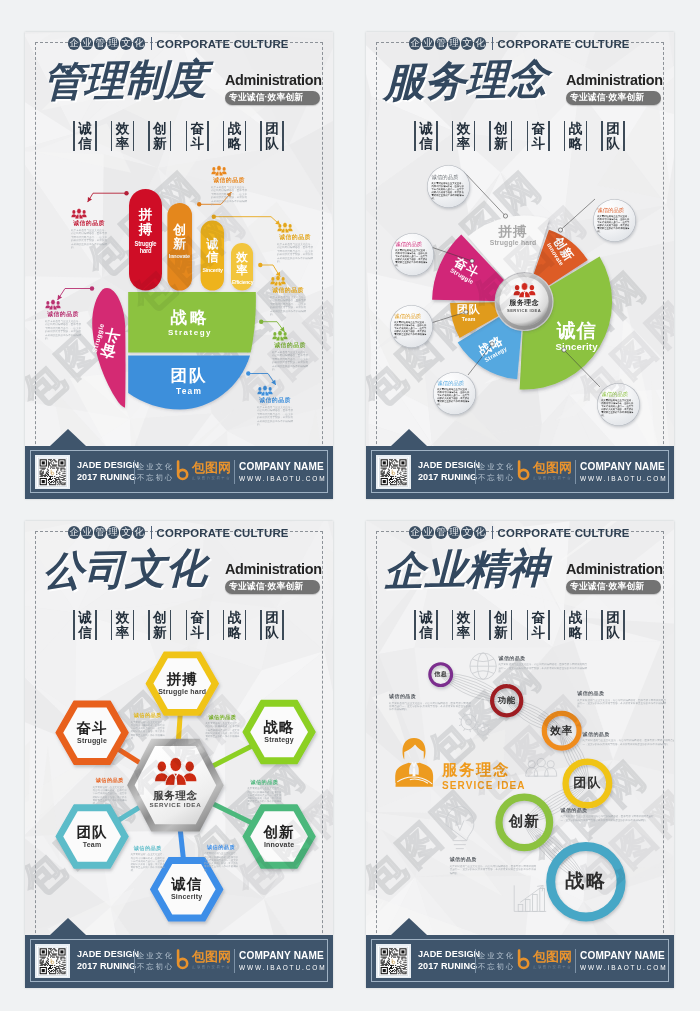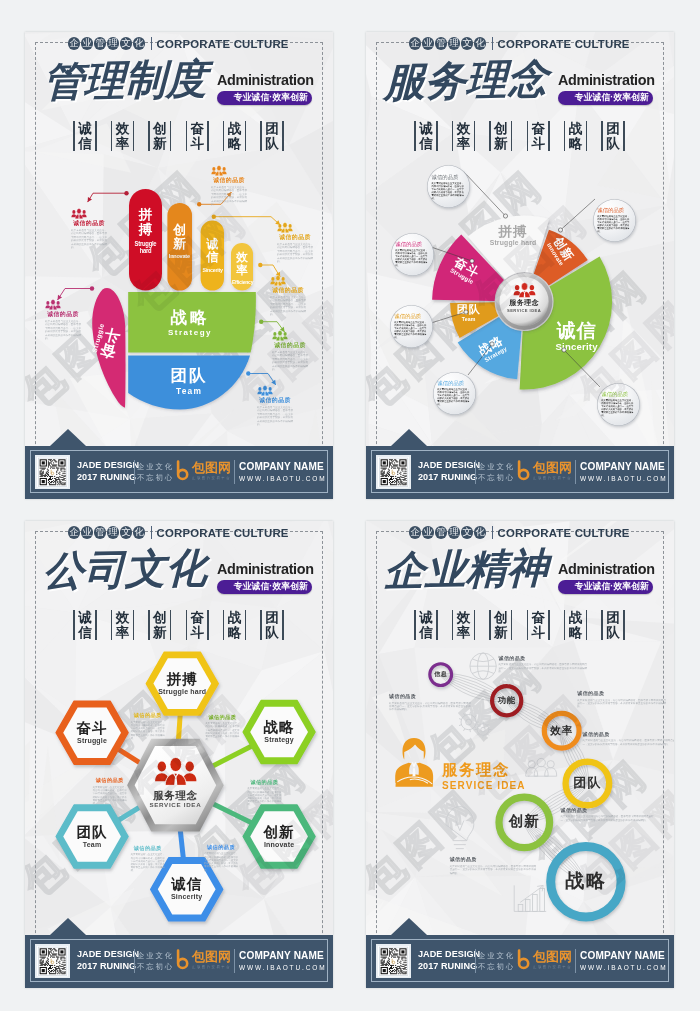--- a/index.html
+++ b/index.html
@@ -28,24 +28,24 @@
            letter-spacing:0; overflow:hidden;}
   .hdrbar { width:1.2px; flex:0 0 1.2px; height:12.5px; background:#50627a; margin:0 4.5px 0 5px; }
   .hdrtxt { font-size:11.4px; font-weight:bold; letter-spacing:0.2px; color:#2d3e50;
             font-family:"Liberation Sans",sans-serif; white-space:nowrap; }
   
   .bigtitle { position:absolute; left:18px; top:27px; font-size:41px; color:#33485f;
               font-family:"Liberation Sans", sans-serif; font-weight:900; font-style:italic;
               letter-spacing:0px; white-space:nowrap; line-height:46px;
               transform:skewX(-2deg) rotate(-1.2deg); transform-origin:left center;
               text-shadow: 1.7px 1.7px 0 rgba(255,255,255,0.92); }
-  .admin { position:absolute; left:192px; top:41px; width:95px; text-align:right; }
+  .admin { position:absolute; left:200px; top:41px; width:95px; text-align:left; }
   .admin .en { font-size:14.4px; font-weight:bold; color:#242424; letter-spacing:-0.35px;
                white-space:nowrap; line-height:14px; font-family:"Liberation Sans",sans-serif;}
-  .admin .pill { margin-top:3.5px; background:#4c1d95; color:#fff; border-radius:8px;
+  .admin .pill { margin-top:3.5px; background:#737373; color:#fff; border-radius:8px;
                  font-size:8.8px; padding:2.8px 4px 3.4px; letter-spacing:0.1px; line-height:8.8px;
                  font-family:"Liberation Sans", sans-serif; font-weight:bold; white-space:nowrap;
                  box-shadow:0 1px 1.2px rgba(0,0,0,0.20);}
   
   .sixrow { position:absolute; left:48.4px; width:210.3px; top:88px; height:31px;
             display:flex; align-items:center; justify-content:space-between; }
   .sixcell { display:flex; align-items:center; width:23.3px; justify-content:space-between; }
   .sixbar { width:1.5px; flex:0 0 1.5px; height:30px; background:#3d4b58; }
   .sixtxt { width:15.2px; font-size:13.6px; line-height:15px; color:#232f3b;
             font-weight:700; text-align:center; letter-spacing:0;

